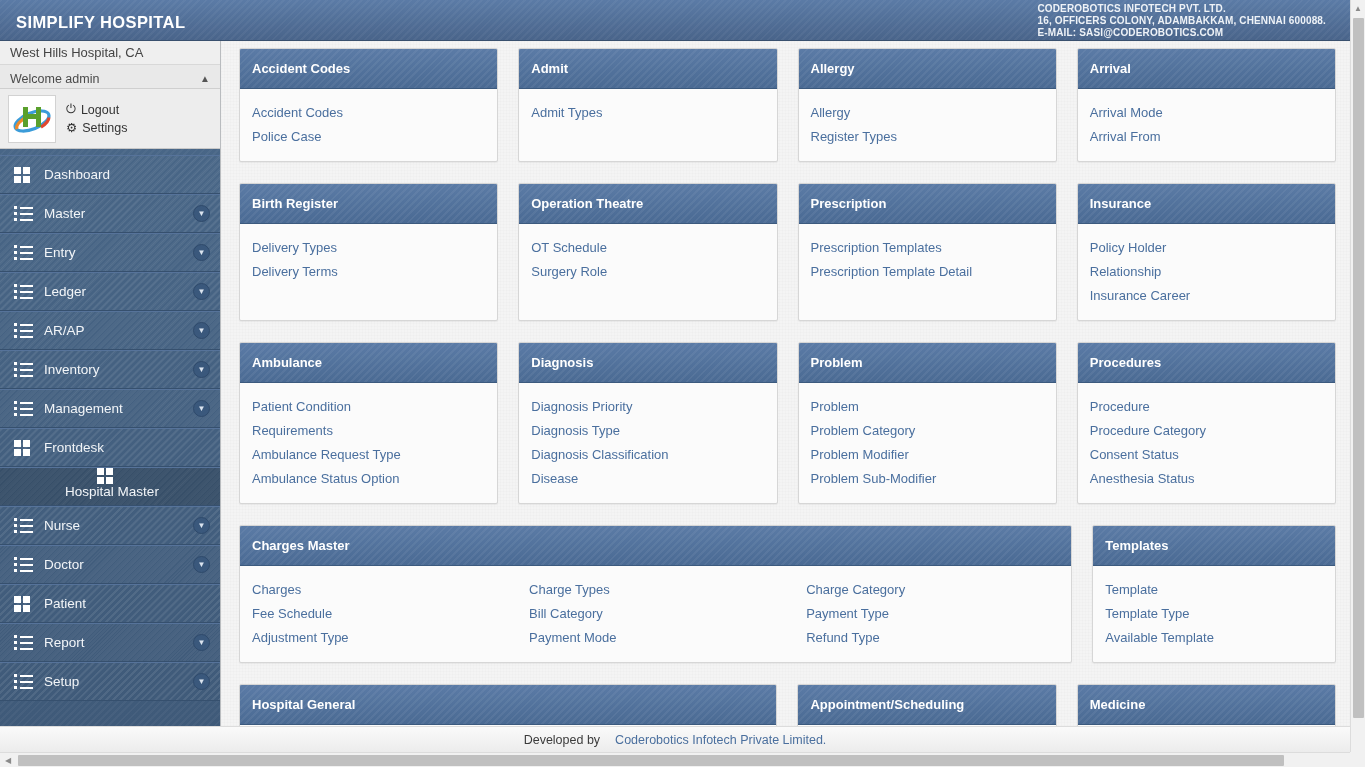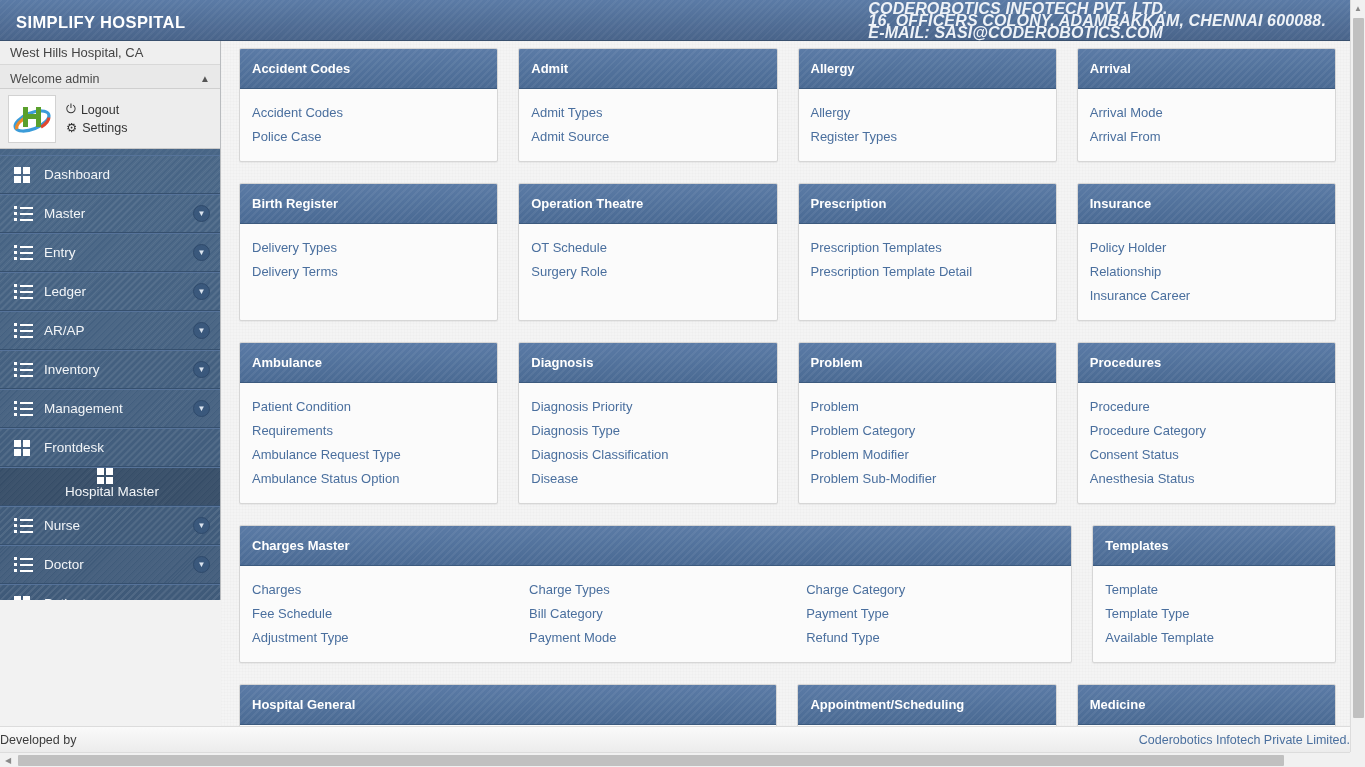--- a/index.html
+++ b/index.html
@@ -17,27 +17,27 @@
       repeating-linear-gradient(135deg, rgba(255,255,255,.045) 0 2px, rgba(0,0,0,0) 2px 5px),
       linear-gradient(to bottom, #5b7ba6 0%, #49648a 100%);
     border-bottom: 1px solid #39506e;
   }
   .brand {
     position: absolute; left: 16px; top: 13px;
     color: #fff; font-size: 16.5px; font-weight: bold; letter-spacing: .4px;
   }
   .company {
     position: absolute; right: 24px; top: 3px;
-    color: #eef2f7; font-size: 16px; font-weight: bold;
-    line-height: 12.2px; text-align: left; letter-spacing: .15px; font-style: italic;
+    color: #eef2f7; font-size: 10px; font-weight: bold;
+    line-height: 12.2px; text-align: left; letter-spacing: .15px;
   }
 
   
   .sidebar {
-    position: absolute; left: 0; top: 41px; width: 221px; height: 559px;
+    position: absolute; left: 0; top: 41px; width: 221px; height: 685px;
     background: #42戏; background: #425f84;
     background-image:
       repeating-linear-gradient(135deg, rgba(255,255,255,.04) 0 2px, rgba(0,0,0,0) 2px 5px),
       linear-gradient(to bottom, #4a6889 0%, #3f5a79 100%);
     border-right: 1px solid #b9bcbf;
     overflow: hidden;
   }
   .hospital-name {
     height: 24px; background: #efefef; color: #444;
     font-size: 13px; padding: 4px 0 0 10px; border-bottom: 1px solid #d8d8d8;
@@ -126,21 +126,21 @@
   }
 
   .w1 { width: 260px; }
   .w3 { width: 889px; }
 
   
   .footer {
     position: absolute; left: 0; top: 726px; width: 1350px; height: 26px;
     background: linear-gradient(to bottom, #fafafa, #ececec);
     border-top: 1px solid #dcdcdc;
-    display: flex; align-items: center; justify-content: space-between;
+    display: flex; align-items: center; justify-content: center;
     font-size: 12.5px; color: #3b3b3b;
   }
   .footer a { color: #4a6f9e; text-decoration: none; margin-left: 15px; }
 
   
   .vscroll {
     position: absolute; right: 0; top: 0; width: 15px; height: 752px;
     background: #f1f1f1; border-left: 1px solid #dcdcdc;
   }
   .vscroll .btn-up {
@@ -380,21 +380,20 @@
             </div>
           </div>
         </div>
       </div>
       <div class="panel w1">
         <div class="panel-head">Admit</div>
         <div class="panel-body">
           <div class="panel-cols">
             <div class="panel-col">
               <a class="panel-link" href="#">Admit Types</a>
-              <a class="panel-link" href="#">Admit Source</a>
             </div>
           </div>
         </div>
       </div>
       <div class="panel w1">
         <div class="panel-head">Allergy</div>
         <div class="panel-body">
           <div class="panel-cols">
             <div class="panel-col">
               <a class="panel-link" href="#">Allergy</a>

